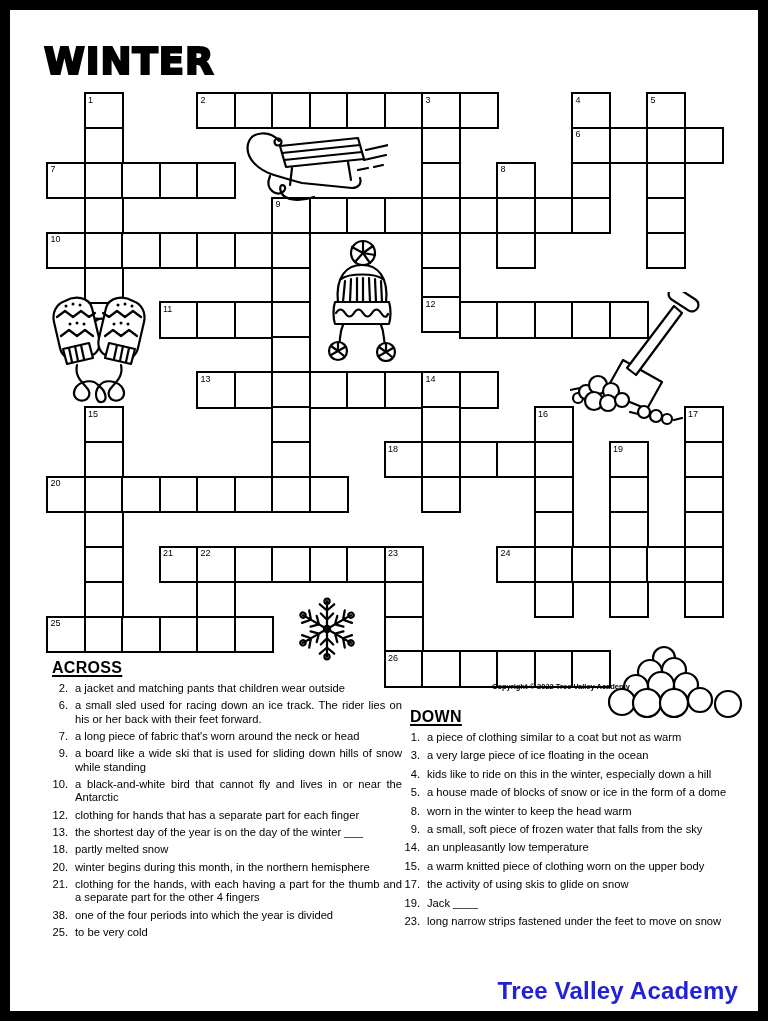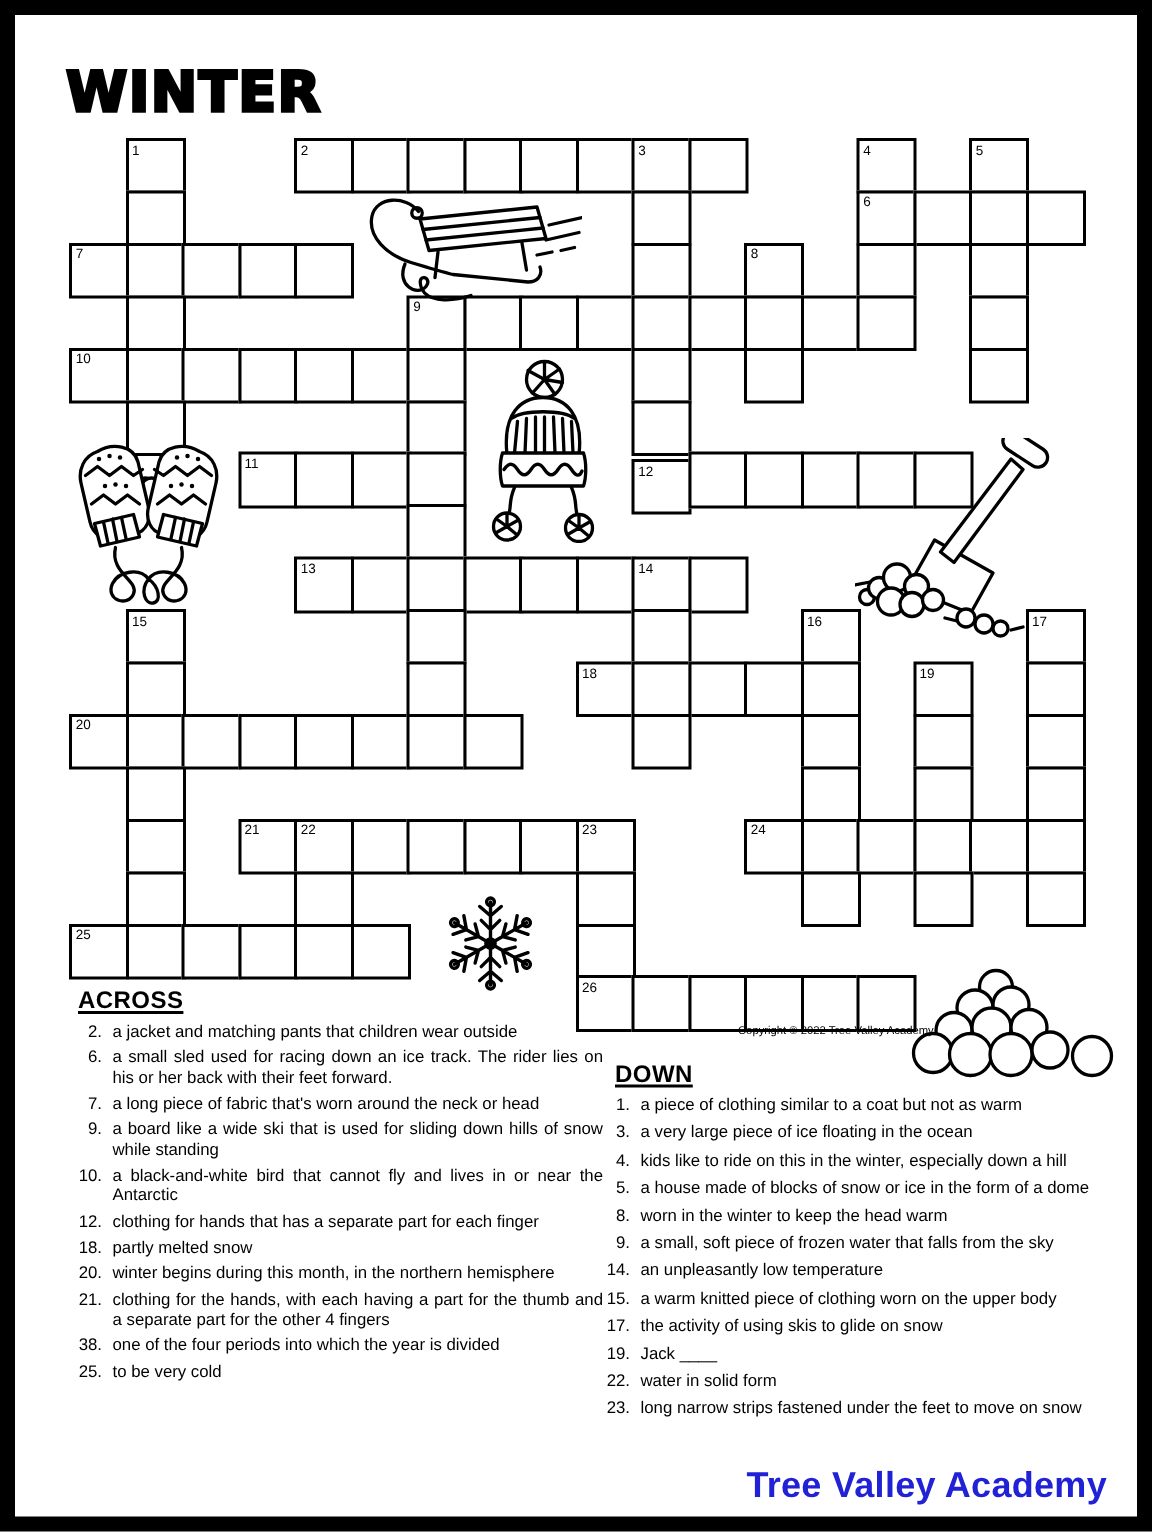--- a/index.html
+++ b/index.html
@@ -13,21 +13,21 @@
   .grid{position:absolute;left:0;top:0;}
   .cell{position:absolute;width:40px;height:37.4px;border:2.5px solid #000;
         box-sizing:border-box;background:#fff;}
   .cellnum{position:absolute;left:2.5px;top:0.5px;font-size:9px;line-height:10px;
         font-family:"Liberation Sans",sans-serif;}
   .art{position:absolute;}
   .art path,.art circle,.art rect,.art line{stroke:#000;fill:none;stroke-width:2.2;
         stroke-linecap:round;stroke-linejoin:round;}
   .art .fillw{fill:#fff;}
   .art .dot{fill:#000;stroke:none;}
-  .copyright{position:absolute;left:492px;top:682px;font-size:7.5px;line-height:9px;}
+  .copyright{position:absolute;left:492px;top:682px;font-size:7.5px;line-height:9px;font-weight:bold;}
   .clues-section{position:absolute;}
   .across{left:46px;top:659px;width:356px;}
   .down{left:398px;top:708px;width:364px;}
   .clues-heading{font-size:16px;font-weight:bold;margin:0 0 5px 6px;
         text-decoration:underline;text-decoration-thickness:2px;text-underline-offset:2px;
         letter-spacing:.3px;}
   .down .clues-heading{margin-left:12px;}
   .clue{display:flex;margin-bottom:4.2px;font-size:11.2px;line-height:13.2px;}
   .down .clue{margin-bottom:5.2px;}
   .clue-num{flex:0 0 22px;text-align:right;margin-right:7px;}
@@ -114,21 +114,21 @@
       <div class="cell" style="left: 646px; top: 231.6px;"></div>
       <div class="cell" style="left: 83.5px; top: 266.5px;"></div>
       <div class="cell" style="left: 271px; top: 266.5px;"></div>
       <div class="cell" style="left: 421px; top: 266.5px;"></div>
       <div class="cell" style="left: 158.5px; top: 301.4px;">
         <span class="cellnum">11</span>
       </div>
       <div class="cell" style="left: 196px; top: 301.4px;"></div>
       <div class="cell" style="left: 233.5px; top: 301.4px;"></div>
       <div class="cell" style="left: 271px; top: 301.4px;"></div>
-      <div class="cell" style="left: 421px; top: 306px;">
+      <div class="cell" style="left: 421px; top: 296px;">
         <span class="cellnum">12</span>
       </div>
       <div class="cell" style="left: 458.5px; top: 301.4px;"></div>
       <div class="cell" style="left: 496px; top: 301.4px;"></div>
       <div class="cell" style="left: 533.5px; top: 301.4px;"></div>
       <div class="cell" style="left: 571px; top: 301.4px;"></div>
       <div class="cell" style="left: 608.5px; top: 301.4px;"></div>
       <div class="cell" style="left: 271px; top: 336.3px;"></div>
       <div class="cell" style="left: 196px; top: 371.2px;">
         <span class="cellnum">13</span>
@@ -351,20 +351,24 @@
         </div>
         <div class="clue">
           <span class="clue-num">10.</span>
           <span class="clue-text">a black-and-white bird that cannot fly and lives in or near the Antarctic</span>
         </div>
         <div class="clue">
           <span class="clue-num">12.</span>
           <span class="clue-text">clothing for hands that has a separate part for each finger</span>
         </div>
         <div class="clue">
+          <span class="clue-num">13.</span>
+          <span class="clue-text">the shortest day of the year is on the day of the winter ___</span>
+        </div>
+        <div class="clue">
           <span class="clue-num">18.</span>
           <span class="clue-text">partly melted snow</span>
         </div>
         <div class="clue">
           <span class="clue-num">20.</span>
           <span class="clue-text">winter begins during this month, in the northern hemisphere</span>
         </div>
         <div class="clue">
           <span class="clue-num">21.</span>
           <span class="clue-text">clothing for the hands, with each having a part for the thumb and a separate part for the other 4 fingers</span>
@@ -417,24 +421,20 @@
         </div>
         <div class="clue">
           <span class="clue-num">17.</span>
           <span class="clue-text">the activity of using skis to glide on snow</span>
         </div>
         <div class="clue">
           <span class="clue-num">19.</span>
           <span class="clue-text">Jack ____</span>
         </div>
         <div class="clue">
-          <span class="clue-num">22.</span>
-          <span class="clue-text">water in solid form</span>
-        </div>
-        <div class="clue">
           <span class="clue-num">23.</span>
           <span class="clue-text">long narrow strips fastened under the feet to move on snow</span>
         </div>
       </div>
   </section>
 
   <div class="brand" style="color: rgb(33, 33, 214);">Tree Valley Academy</div>
 </div>
 
 </body></html>

